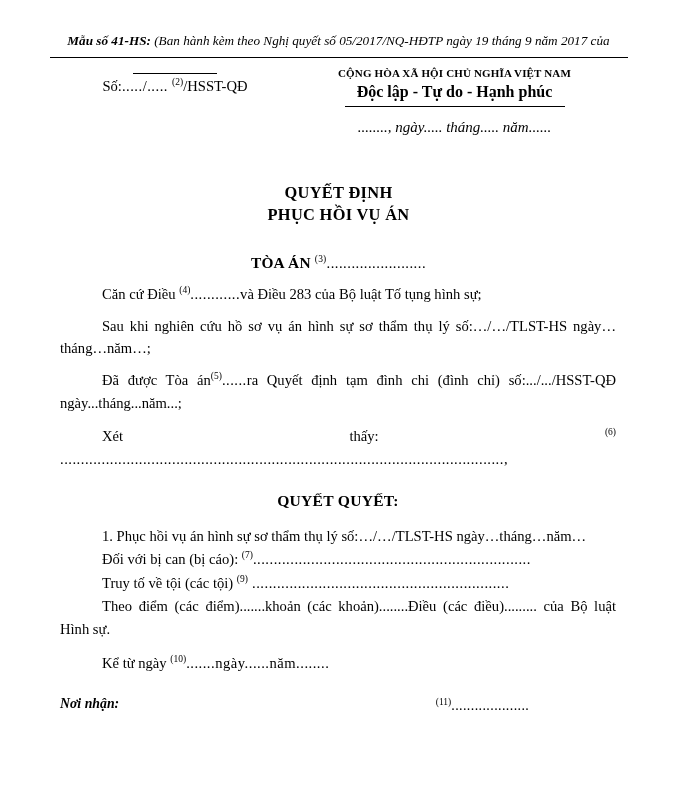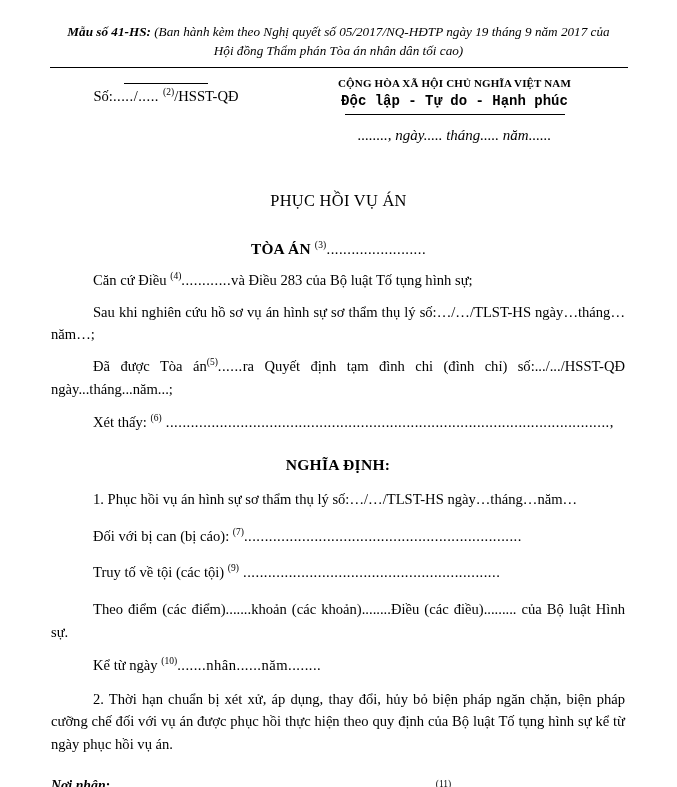--- a/index.html
+++ b/index.html
@@ -14,21 +14,21 @@
     overflow: hidden;
     font-family: "Liberation Serif", "DejaVu Serif", serif;
     color: #000000;
     -webkit-font-smoothing: antialiased;
   }
   .page {
     position: relative;
     width: 677px;
     height: 787px;
     box-sizing: border-box;
-    padding: 8px;
+    padding: 17px;
   }
 
   
   .form-note {
     margin: 0;
     padding: 14px 42px 0 42px;
     text-align: center;
     font-style: italic;
     font-size: 13.2px;
     line-height: 1.45;
@@ -89,24 +89,23 @@
     white-space: nowrap;
   }
   .nation {
     font-weight: bold;
     font-size: 11px;
     letter-spacing: .15px;
     white-space: nowrap;
   }
   .motto {
     font-weight: bold;
-    font-size: 14px;
+    font-size: 16px;
     margin-top: 4px;
     white-space: nowrap;
-    font-family: Liberation Mono, monospace;
   }
   .motto-rule {
     width: 220px;
     height: 0;
     border: 0;
     border-top: 1.3px solid #000;
     margin: 5px auto 0 auto;
   }
   .datestamp {
     font-style: italic;
@@ -120,21 +119,21 @@
     text-align: center;
     margin-top: 46px;
   }
   .title-main {
     font-weight: bold;
     font-size: 16.4px;
     letter-spacing: .3px;
     line-height: 1.34;
   }
   .title-sub {
-    font-weight: normal;
+    font-weight: bold;
     font-size: 16.4px;
     letter-spacing: .3px;
     line-height: 1.34;
   }
   .title-court {
     margin-top: 28px;
     font-weight: bold;
     font-size: 15.4px;
     letter-spacing: .2px;
   }
@@ -152,21 +151,21 @@
   .p {
     margin: 0;
     text-indent: 42px;
     text-align: justify;
     margin-top: 9px;
   }
   .p.first {
     margin-top: 11px;
   }
   .p.tight {
-    margin-top: 14px;
+    margin-top: 1px;
     font-family: Liberation Serif, serif;
   }
   .p.loose {
     margin-top: 11px;
   }
 
   
   .section-heading {
     text-align: center;
     font-weight: bold;
@@ -204,21 +203,20 @@
     letter-spacing: .4px;
   }
 </style>
 </head>
 <body>
 
 <div class="page">
 
   <div class="form-note">
     <span class="code">Mẫu số 41-HS:</span><span> (Ban hành kèm theo Nghị quyết số 05/2017/NQ-HĐTP ngày 19 tháng 9 năm 2017 của</span><br>
-    <span>Hội đồng Thẩm phán Tòa án nhân dân tối cao)</span>
   </div>
 
   <hr class="top-rule">
 
   <div class="masthead">
 
     <div class="mast-left">
       <hr class="short-rule">
       <div class="so-line">
         <span>Số:</span><span class="dotfill">...../</span><span class="dotfill">..... </span><sup class="ref">(2)</sup><span>/HSST-QĐ</span>
@@ -228,20 +226,21 @@
     <div class="mast-right">
       <div class="nation">CỘNG HÒA XÃ HỘI CHỦ NGHĨA VIỆT NAM</div>
       <div class="motto">Độc lập - Tự do - Hạnh phúc</div>
       <hr class="motto-rule">
       <div class="datestamp">........, ngày..... tháng..... năm......</div>
     </div>
 
   </div>
 
   <div class="title-block">
+    <div class="title-main">QUYẾT ĐỊNH</div>
     <div class="title-sub">PHỤC HỒI VỤ ÁN</div>
     <div class="title-court">
       <span>TÒA ÁN</span>&nbsp;<sup class="ref">(3)</sup><span class="dotfill">........................</span>
     </div>
   </div>
 
   <div class="body">
 
     <p class="p first">
       <span>Căn cứ Điều </span><sup class="ref">(4)</sup><span class="dotfill">............</span><span>và Điều 283 của Bộ luật Tố tụng hình sự;</span>
@@ -250,40 +249,39 @@
     <p class="p">Sau khi nghiên cứu hồ sơ vụ án hình sự sơ thẩm thụ lý số:…/…/TLST-HS ngày…tháng…năm…;</p>
 
     <p class="p">
       <span>Đã được Tòa án</span><sup class="ref">(5)</sup><span class="dotfill">......</span><span>ra Quyết định tạm đình chi (đình chỉ) số:.../.../HSST-QĐ ngày...tháng...năm...;</span>
     </p>
 
     <p class="p loose">
       <span>Xét thấy: </span><sup class="ref">(6)</sup><span class="dotfill"> ...........................................................................................................,</span>
     </p>
 
-    <div class="section-heading">NGHĨA ĐỊNH:</div>
+    <div class="section-heading">QUYẾT QUYẾT:</div>
 
     <p class="p loose">1. Phục hồi vụ án hình sự sơ thẩm thụ lý số:…/…/TLST-HS ngày…tháng…năm…</p>
 
     <p class="p tight">
       <span>Đối với bị can (bị cáo): </span><sup class="ref">(7)</sup><span class="dotfill">...................................................................</span>
     </p>
 
 
     <p class="p tight">
       <span>Truy tố về tội (các tội) </span><sup class="ref">(9)</sup><span class="dotfill"> ..............................................................</span>
     </p>
 
     <p class="p tight">Theo điểm (các điểm).......khoản (các khoản)........Điều (các điều)......... của Bộ luật Hình sự.</p>
 
     <p class="p loose">
-      <span>Kể từ ngày </span><sup class="ref">(10)</sup><span class="dotfill">.......nhân......năm........</span>
-    </p>
-
-    <p class="p loose">2. Thời hạn chuẩn bị xét xử, áp dụng, thay đổi, hủy bỏ biện pháp ngăn chặn, biện pháp cưỡng chế đối với vụ án được phục hồi thực hiện theo quy định của Bộ luật Tố tụng hình sự kể từ ngày phục hồi vụ án.</p>
+      <span>Kể từ ngày </span><sup class="ref">(10)</sup><span class="dotfill">.......ngày......năm........</span>
+    </p>
+
 
   </div>
 
   <div class="footer">
 
     <div class="recipients">
       <div class="recipients-title">Nơi nhận:</div>
 
     </div>
 

